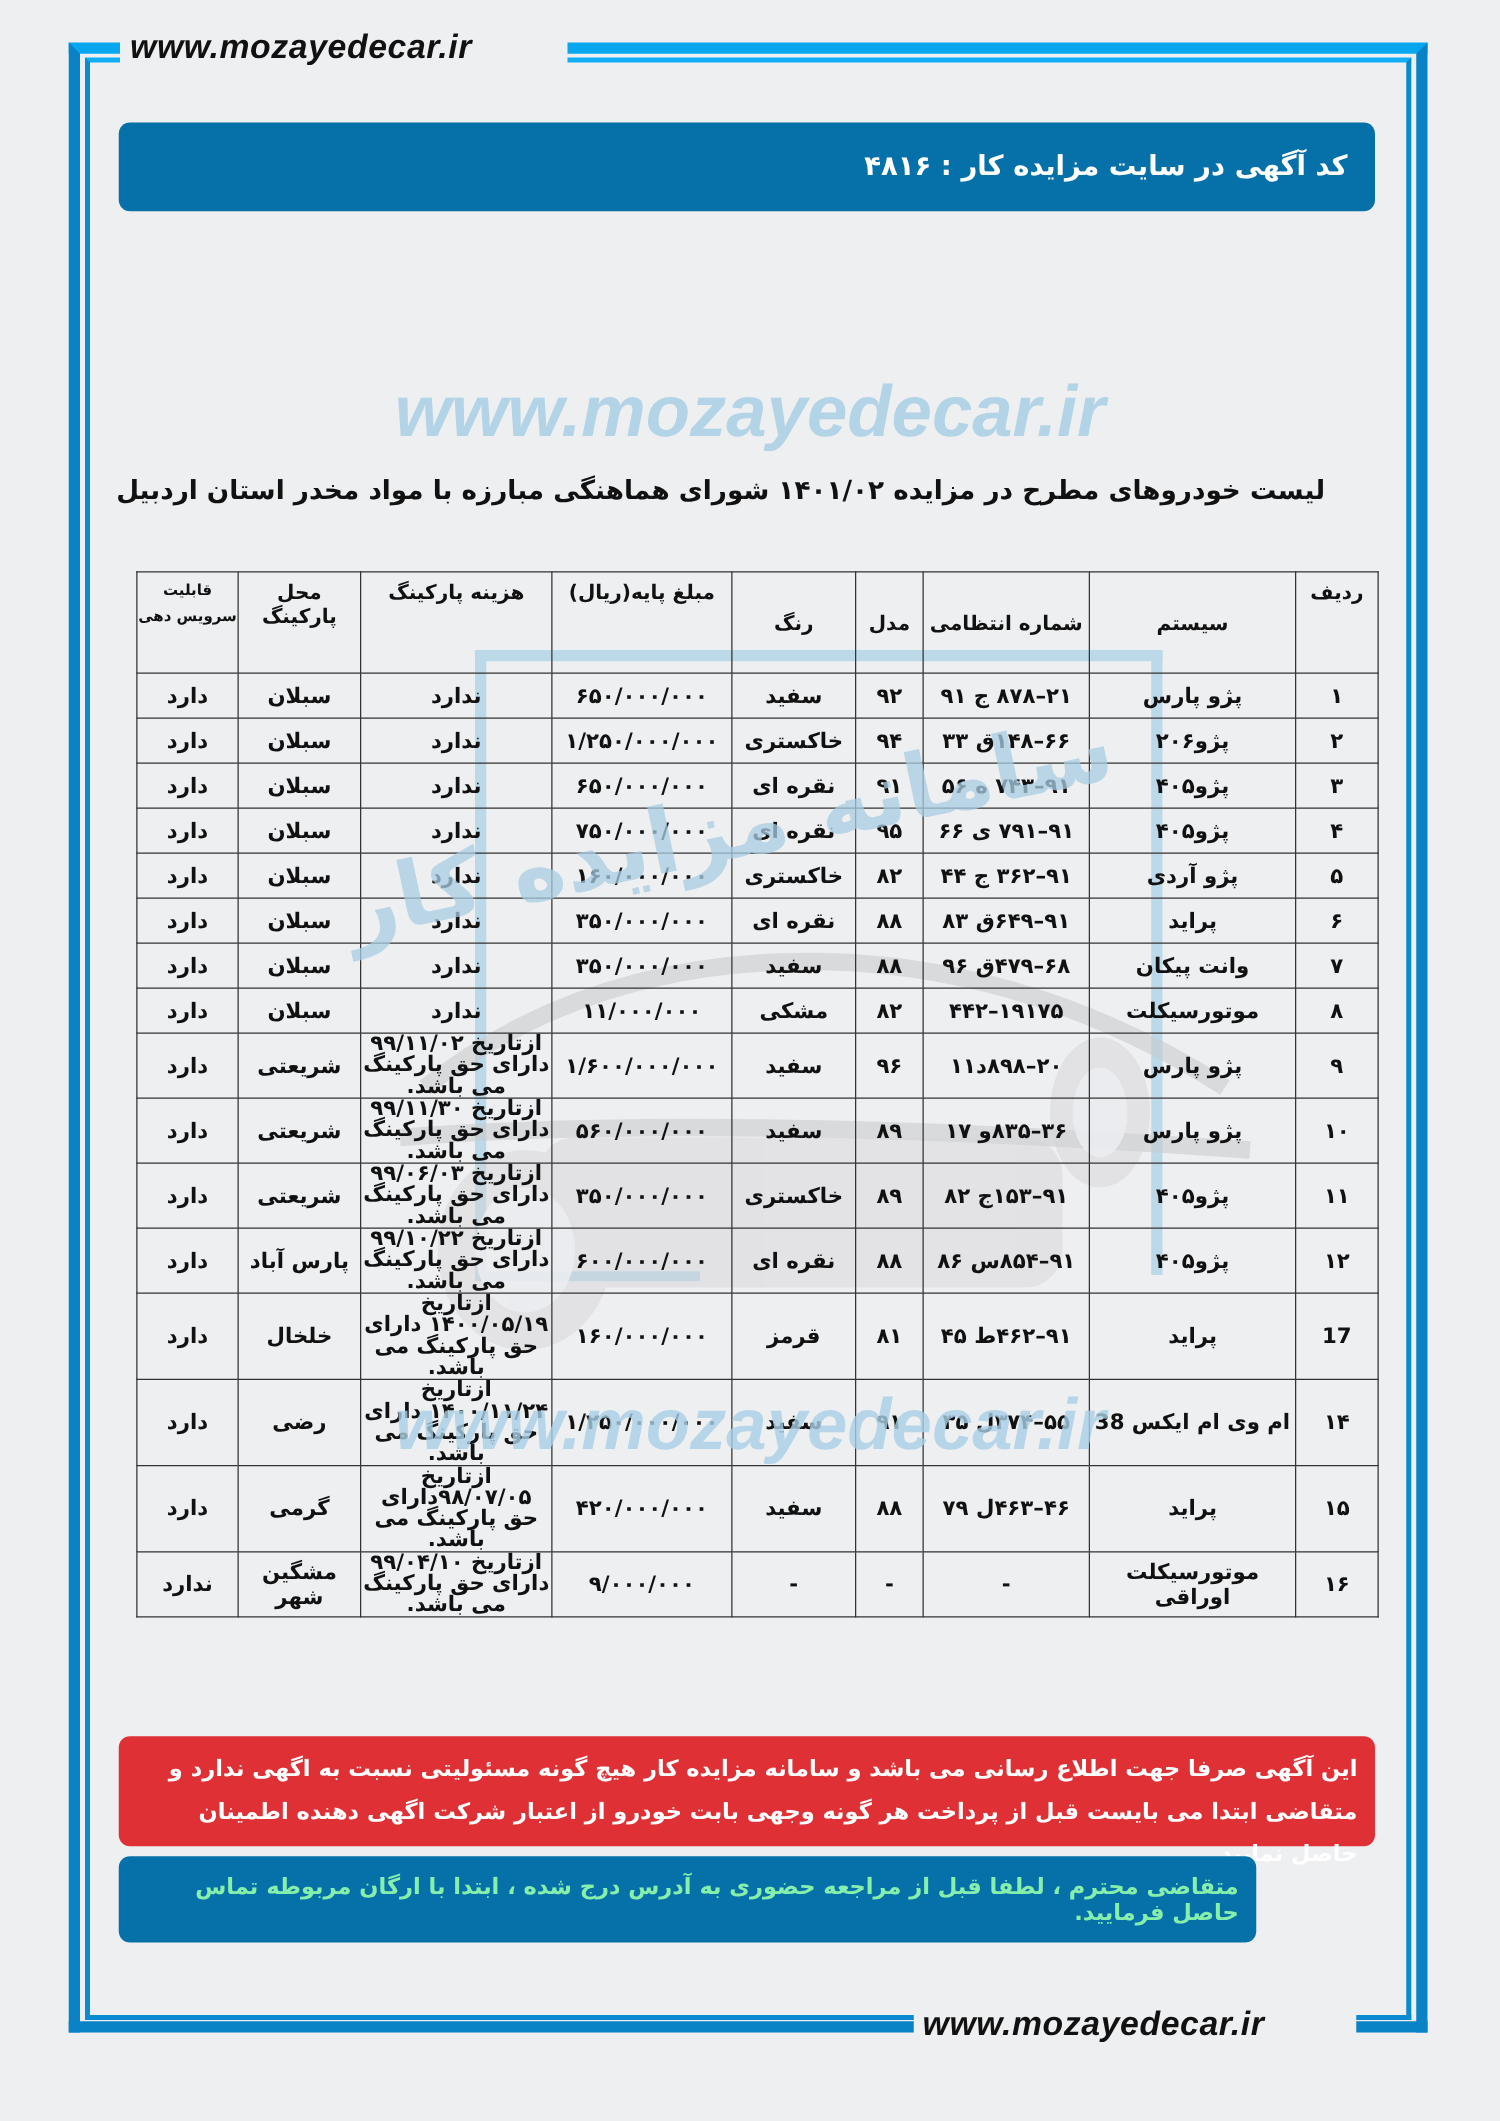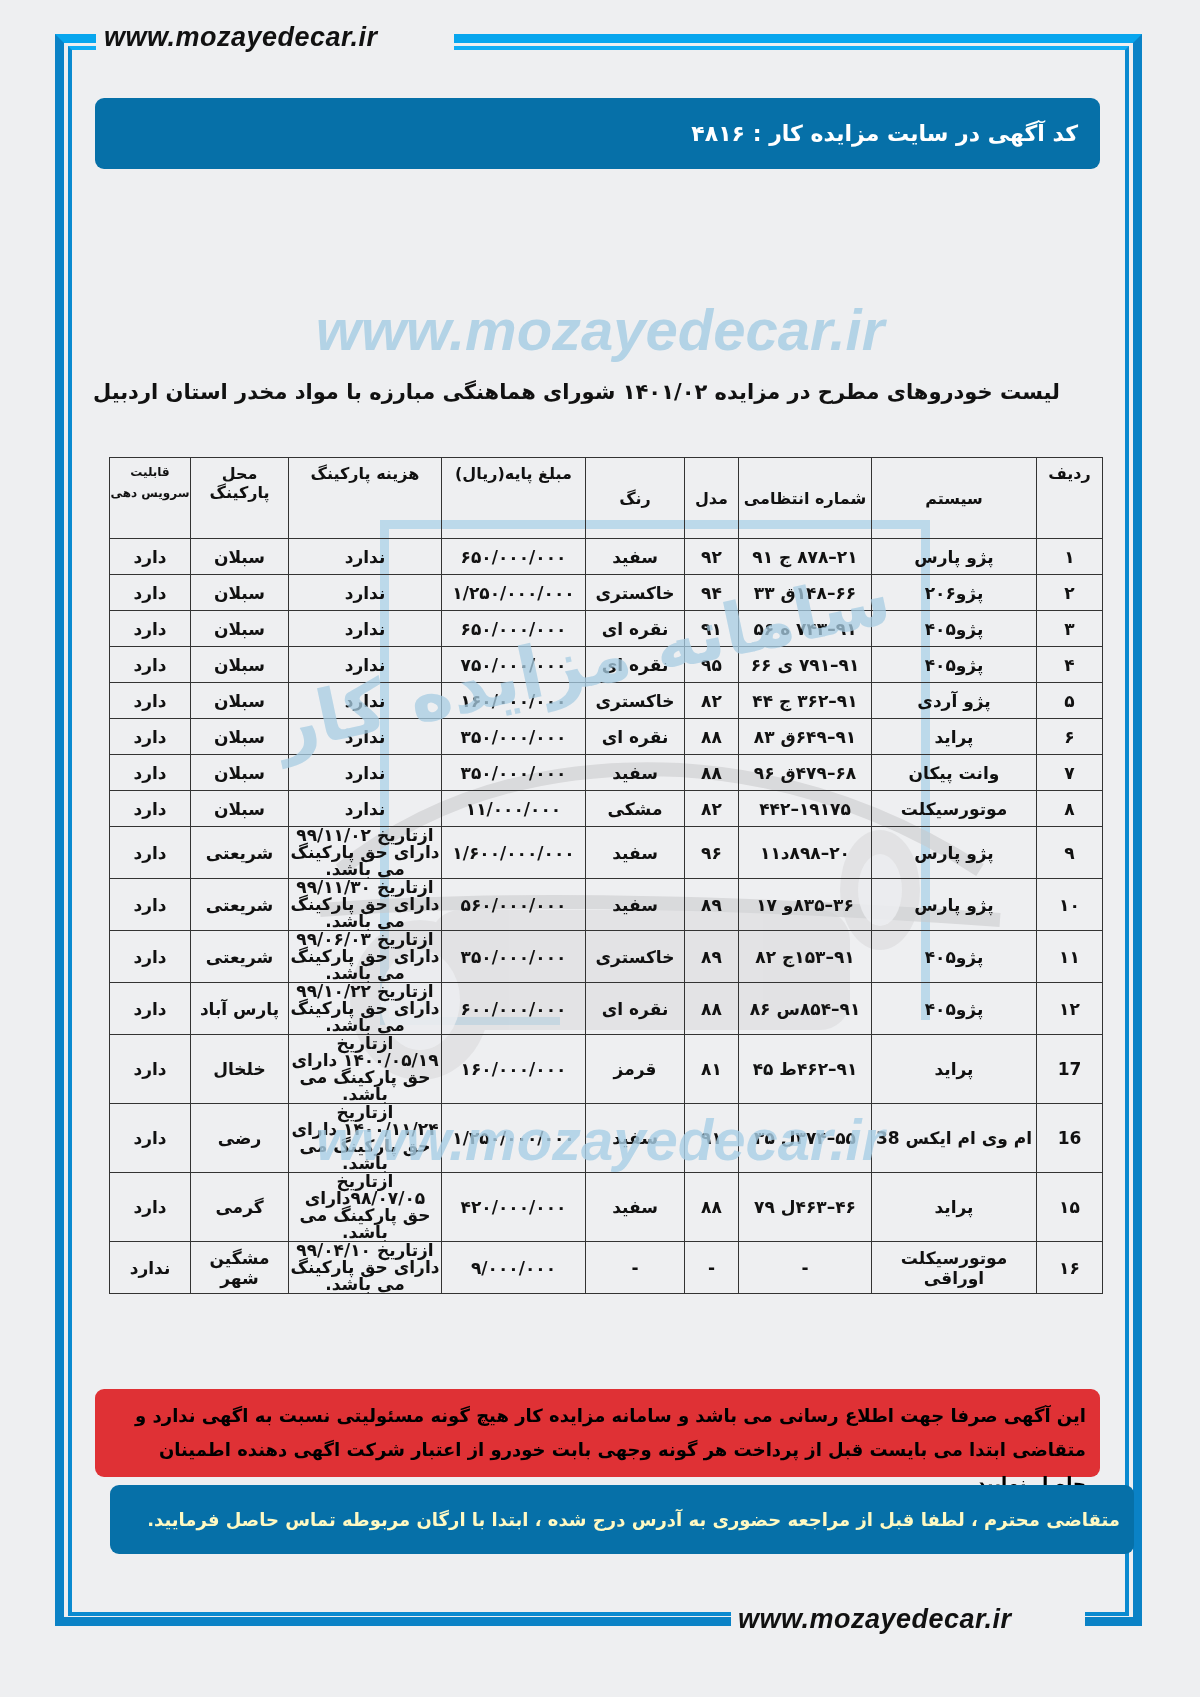--- a/index.html
+++ b/index.html
@@ -75,26 +75,26 @@
   table.cars th.small { font-size:12px; line-height:21px; padding-top:4px; }
   table.cars td { height:35px; }
   table.cars tr.tall td { height:49px; }
   table.cars tr.mtall td { height:43px; }
   td.note { font-size:10.5px; line-height:17px;margin-left:16px; }
   td.num { direction:rtl; }
   td.price { direction:ltr; }
 
   .notice-red {
     position:absolute; left:95px; top:1389px; width:1005px; height:88px;
-    background:#df3135; border-radius:9px; color:#000000; font-weight:bold; direction:rtl;
+    background:#df3135; border-radius:9px; color:#ffffff; font-weight:bold; direction:rtl;
     font-size:18px; line-height:34px; padding:10px 14px; box-sizing:border-box;
   }
   .notice-blue {
-    position:absolute; left:110px; top:1485px; width:1024px; height:69px;
-    background:#0670a8; border-radius:9px; color:#fef9c3; font-weight:bold; direction:rtl;
+    position:absolute; left:95px; top:1485px; width:910px; height:69px;
+    background:#0670a8; border-radius:9px; color:#86efac; font-weight:bold; direction:rtl;
     font-size:18px; display:flex; align-items:center; padding:0 14px; box-sizing:border-box;
   }
 </style>
 </head>
 <body>
 
 <div class="frame-outer"></div>
 <div class="frame-inner"></div>
 <div class="frame-gap-top"></div>
 <div class="frame-gap-bottom"></div>
@@ -290,21 +290,21 @@
         <td>پراید</td>
         <td>۹۱–۴۶۲ط ۴۵</td>
         <td>۸۱</td>
         <td>قرمز</td>
         <td class="price">۱۶۰/۰۰۰/۰۰۰</td>
         <td class="note">ازتاریخ ۱۴۰۰/۰۵/۱۹ دارای حق پارکینگ می باشد.</td>
         <td>خلخال</td>
         <td>دارد</td>
       </tr>
       <tr class="mtall">
-        <td class="num">16</td>
+        <td class="num">۱۴</td>
         <td>ام وی ام ایکس 38</td>
         <td>۵۵–۳۷۴ل ۳۵</td>
         <td>۹۱</td>
         <td>سفید</td>
         <td class="price">۱/۲۵۰/۰۰۰/۰۰۰</td>
         <td class="note">ازتاریخ ۱۴۰۰/۱۱/۲۴ دارای حق پارکینگ می باشد.</td>
         <td>رضی</td>
         <td>دارد</td>
       </tr>
       <tr class="mtall">

